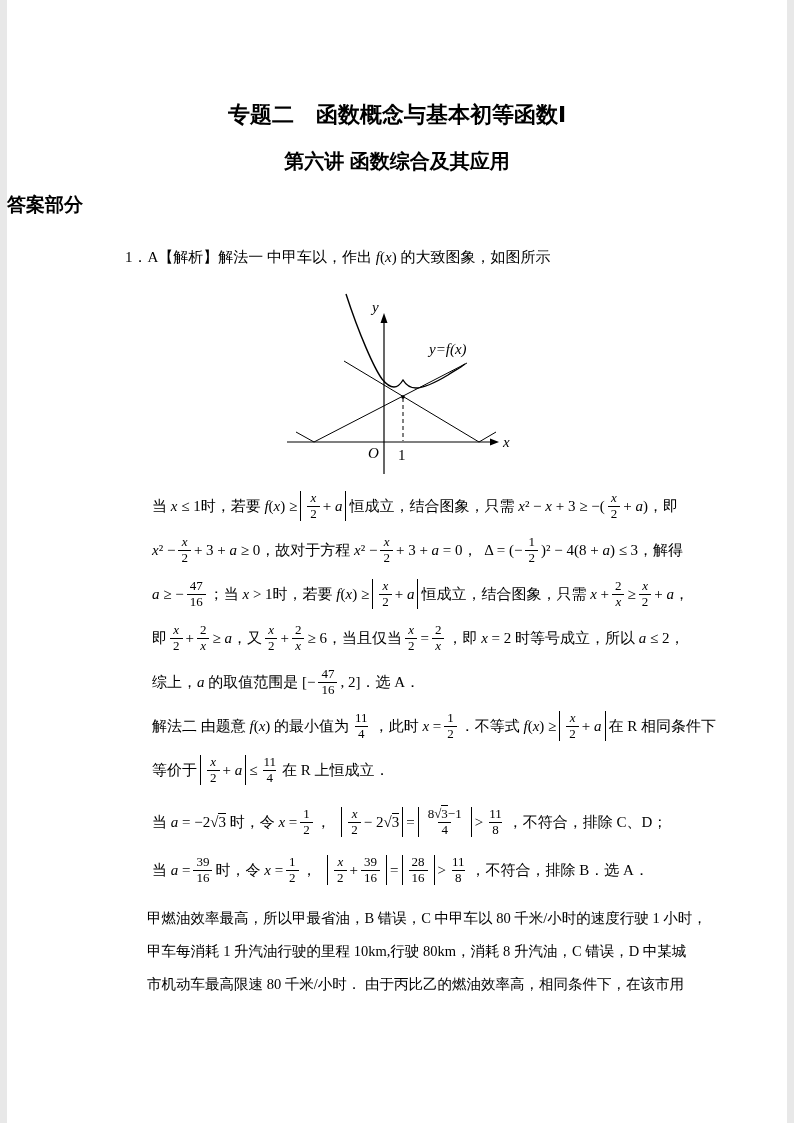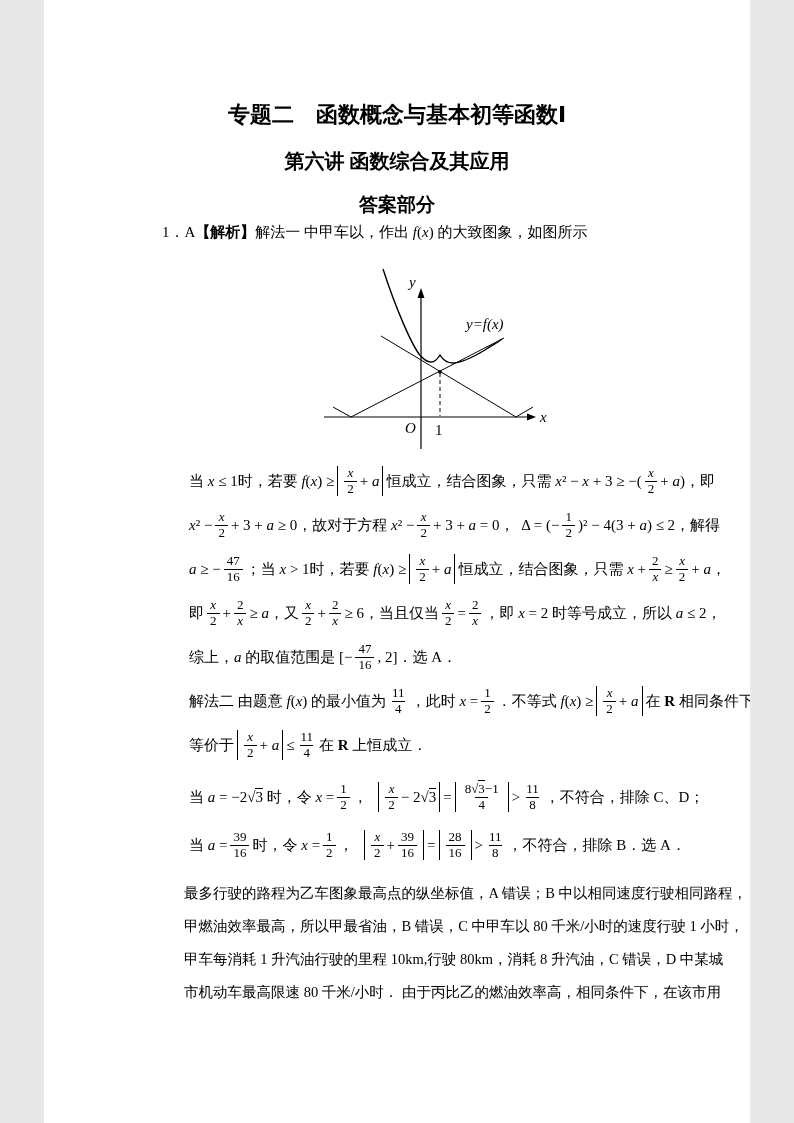--- a/index.html
+++ b/index.html
@@ -1,44 +1,44 @@
 <!DOCTYPE html>
 <html><head>
 <meta charset="utf-8">
 <style>
   html,body{margin:0;padding:0;background:#e8e8e8;}
   .page{
     position:relative;
-    width:706px;height:1123px;
+    width:780px;height:1123px;
     margin:0 auto;
     background:#ffffff;
     color:#000;
     font-family:"Liberation Serif","DejaVu Serif",serif;
     overflow:hidden;
   }
   .title1{
     margin:0;padding-top:102px;
     text-align:center;
     font-family:"Liberation Sans","DejaVu Sans",sans-serif;
     font-weight:bold;font-size:22px;line-height:26px;
   }
   .title2{
     margin:0;margin-top:21px;
     text-align:center;
-    font-family:Liberation Serif, serif;
+    font-family:Liberation Sans, sans-serif;
     font-weight:bold;font-size:20px;line-height:24px;
   }
   .title3{
     margin:0;margin-top:20px;
-    text-align:center;
+    text-align:left;
     font-family:"Liberation Sans","DejaVu Sans",sans-serif;
     font-weight:bold;font-size:19px;line-height:23px;
   }
   .introline{
-    margin-left:118px;margin-top:5px;
+    margin-left:118px;margin-top:30px;
     font-size:15px;height:22px;
     display:flex;align-items:center;
   }
   .figure-wrap{
     margin-left:277px;margin-top:18px;
     width:280px;height:190px;
   }
   .mathlines{margin-top:8px;}
   .mline{
     margin-left:145px;
@@ -54,21 +54,21 @@
   .pline{
     margin-left:140px;
     width:560px;
     font-size:14.5px;
     line-height:33px;height:33px;
     white-space:pre;
   }
   .pline.first{margin-left:112px;width:588px;}
   .txt{white-space:pre;}
   .it{font-style:italic;}
-  .bd{font-weight:bold;}
+  .bd{font-weight:normal;}
   .frac{
     display:inline-flex;flex-direction:column;align-items:center;
     vertical-align:middle;
     font-size:13px;line-height:1.15;
     margin:0 3px;text-align:center;
   }
   .frac .num{padding:0 3px;}
   .frac .den{padding:0 3px;border-top:1px solid #000;}
   .vbar{
     display:inline-block;width:1px;height:30px;background:#000;
@@ -170,23 +170,23 @@
           <span class="num it">x</span>
           <span class="den">2</span>
         </span>
         <span class="txt">+ 3 + </span>
         <span class="txt it">a</span>
         <span class="txt"> = 0，  Δ = (−</span>
         <span class="frac">
           <span class="num">1</span>
           <span class="den">2</span>
         </span>
-        <span class="txt">)² − 4(3 + </span>
-        <span class="txt it">a</span>
-        <span class="txt">) ≤ 2，解得</span>
+        <span class="txt">)² − 4(8 + </span>
+        <span class="txt it">a</span>
+        <span class="txt">) ≤ 3，解得</span>
       </div>
       <div class="mline">
         <span class="txt it">a</span>
         <span class="txt"> ≥ −</span>
         <span class="frac">
           <span class="num">47</span>
           <span class="den">16</span>
         </span>
         <span class="txt">；当 </span>
         <span class="txt it">x</span>
@@ -390,19 +390,18 @@
         <span class="txt">&gt;</span>
         <span class="frac">
           <span class="num">11</span>
           <span class="den">8</span>
         </span>
         <span class="txt">，不符合，排除 B．选 A．</span>
       </div>
     </div>
 
   <div class="plines" id="s2-lines">
-      <div class="pline"><span class="txt">最多行驶的路程为乙车图象最高点的纵坐标值，A 错误；B 中以相同速度行驶相同路程，</span></div>
       <div class="pline"><span class="txt">甲燃油效率最高，所以甲最省油，B 错误，C 中甲车以 80 千米/小时的速度行驶 1 小时，</span></div>
       <div class="pline"><span class="txt">甲车每消耗 1 升汽油行驶的里程 10km,行驶 80km，消耗 8 升汽油，C 错误，D 中某城</span></div>
       <div class="pline"><span class="txt">市机动车最高限速 80 千米/小时． 由于丙比乙的燃油效率高，相同条件下，在该市用</span></div>
     </div>
 
 </div>
 
 </body></html>

